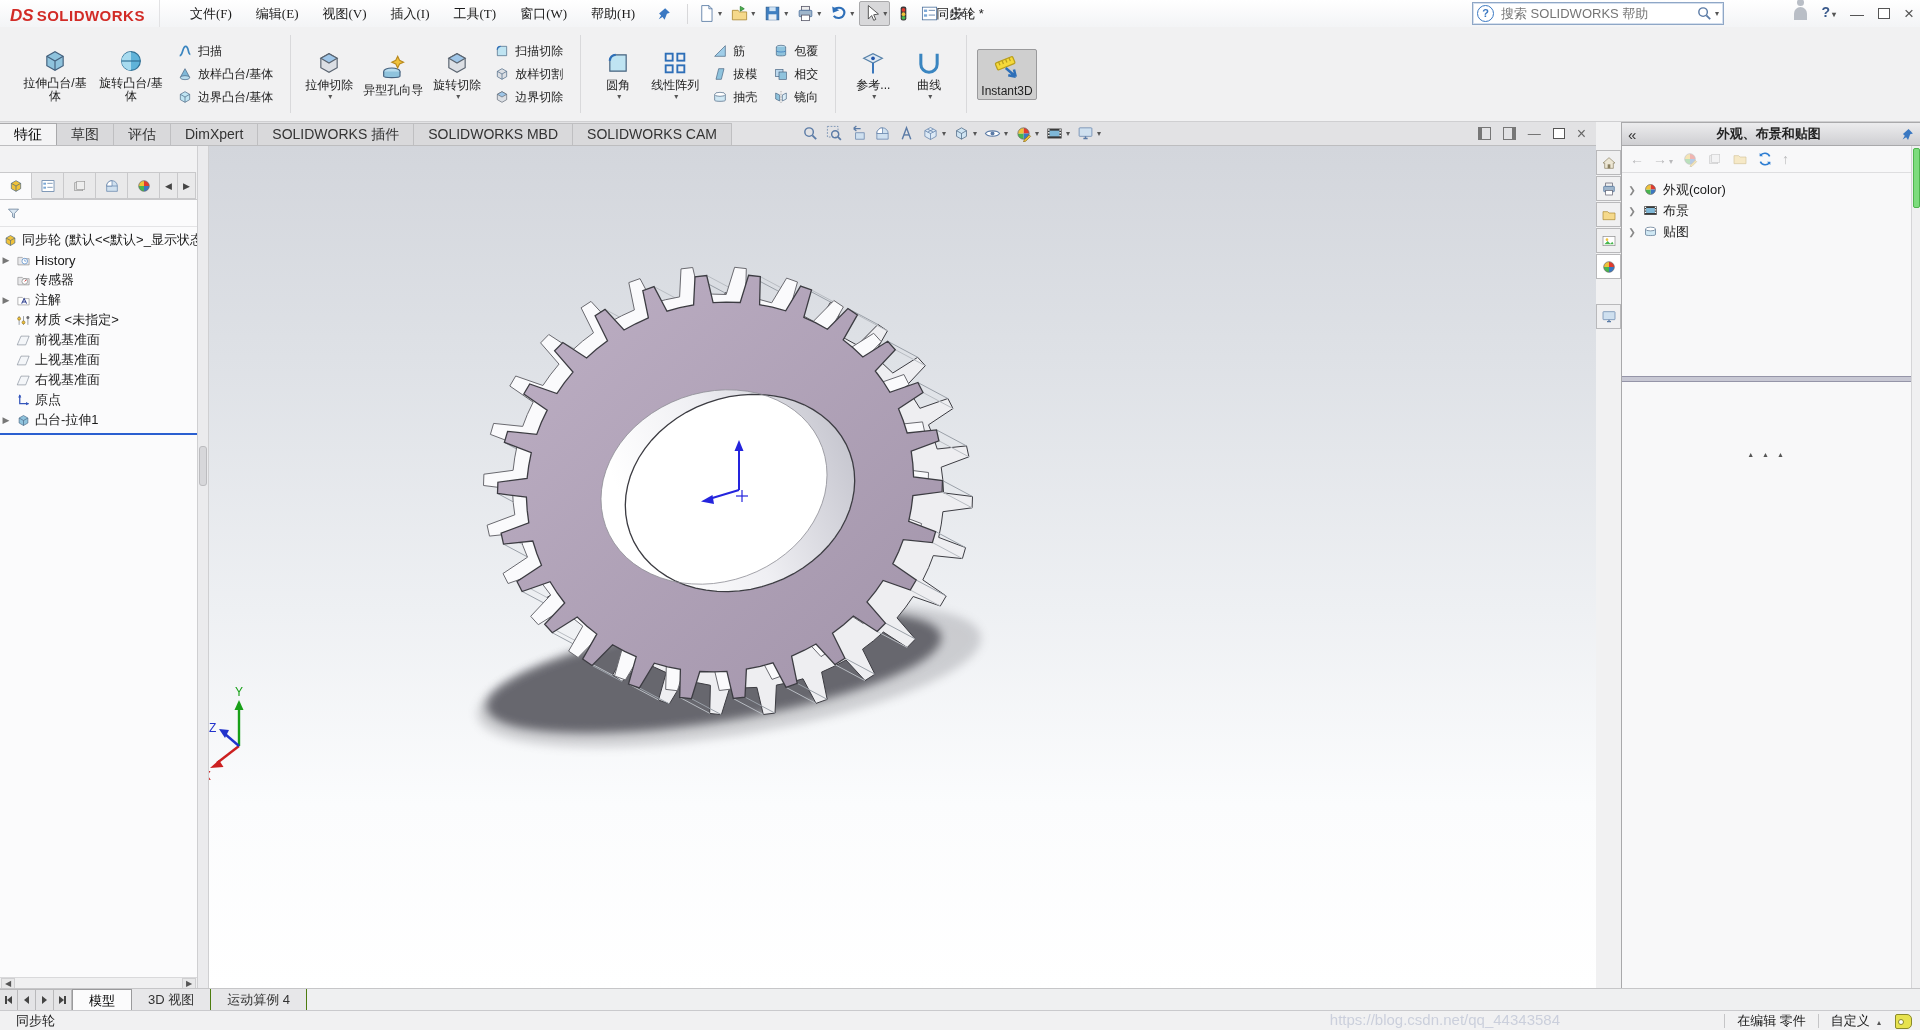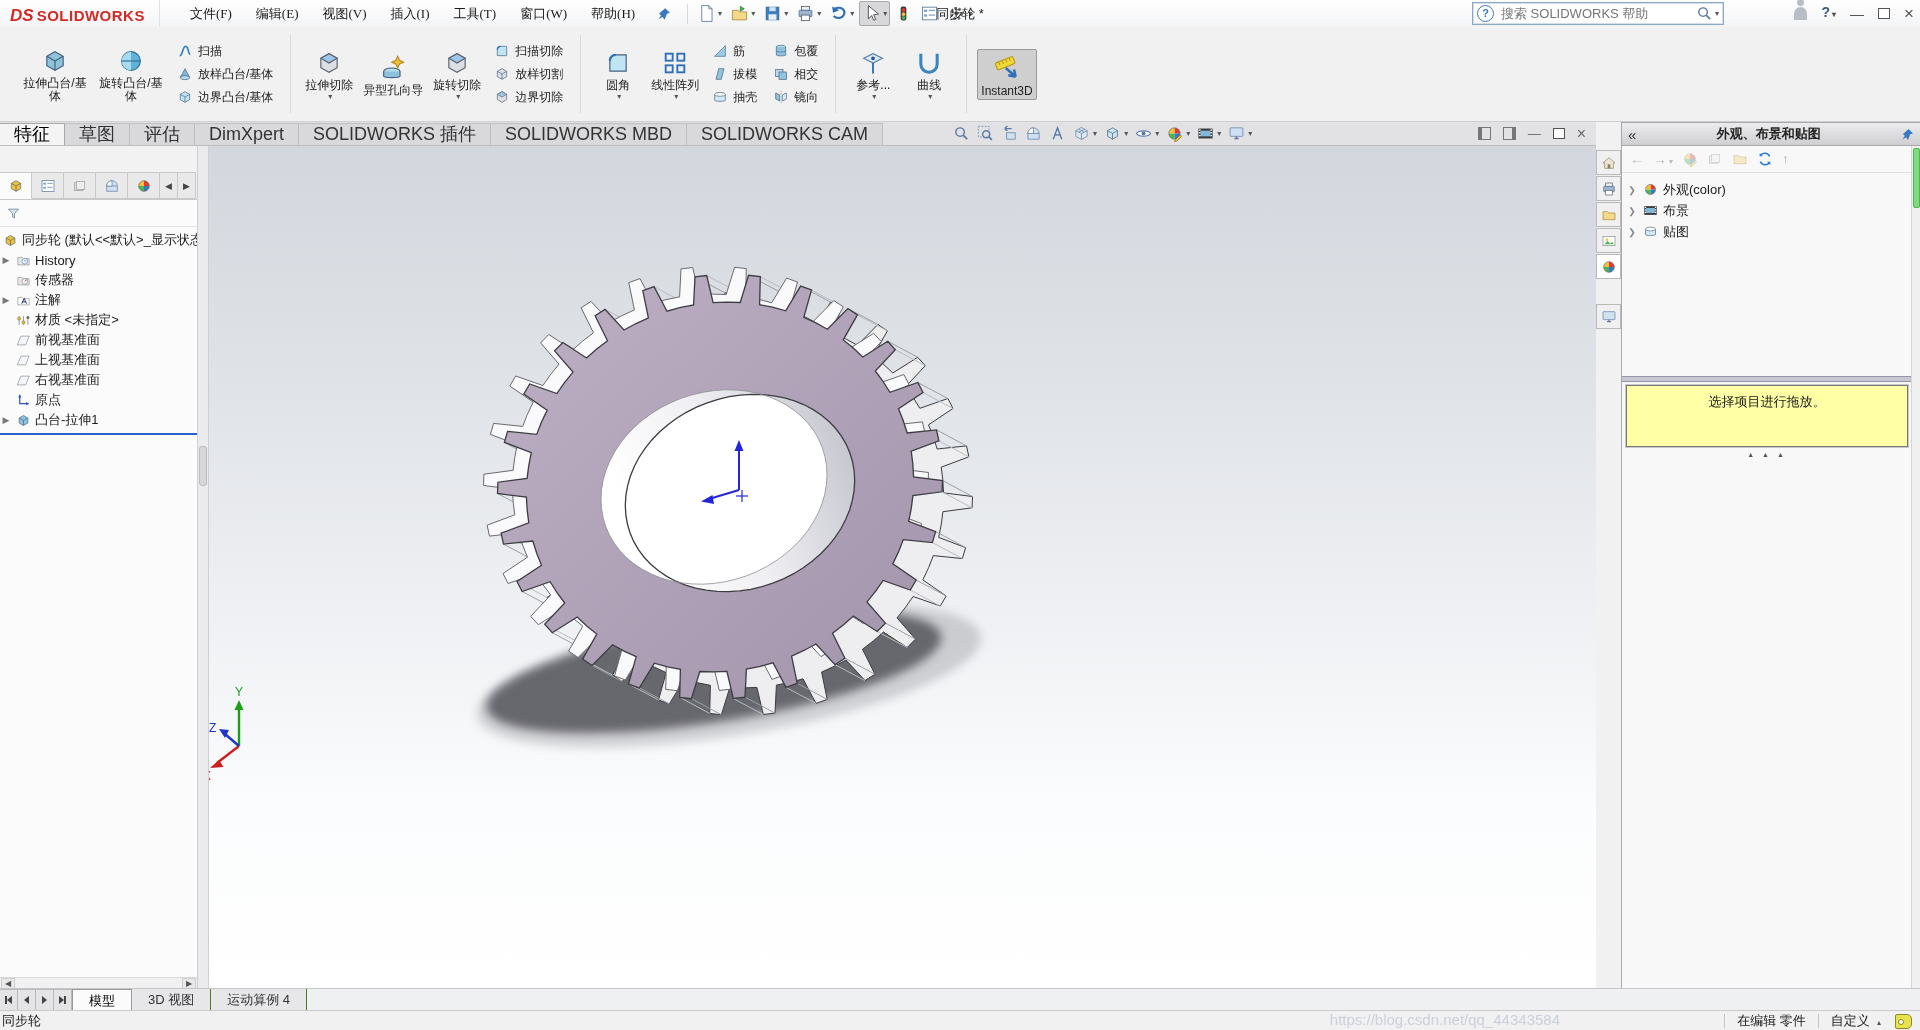--- a/index.html
+++ b/index.html
@@ -49,21 +49,21 @@
     min-width:46px;max-width:66px;padding:3px 3px 1px;border:1px solid transparent;border-radius:2px;}
   .btn-big .lbl{font-size:12px;line-height:13px;text-align:center;word-break:break-all;margin-top:2px;color:#222;}
   .btn-big.pressed{background:#cfcfcf;border-color:#9a9a9c;}
   .stack{display:flex;flex-direction:column;justify-content:center;gap:2px;padding:2px 2px;text-align:center;}
   .btn-small{display:flex;align-items:center;gap:5px;font-size:12px;padding:1px 4px;border:1px solid transparent;border-radius:2px;white-space:nowrap;color:#222;}
 
   
   .contentL{position:absolute;left:0;top:122px;width:1596px;height:866px;}
   .tabrow{height:23px;background:#e2e2e4;border-bottom:1px solid #bdbdbf;display:flex;align-items:flex-end;}
   .ctab{height:21px;line-height:21px;padding:0 14px;border:1px solid #bfbfc1;border-bottom:none;
-    background:#d9d9db;margin-left:-1px;font-size:18px;color:#333;}
+    background:#d9d9db;margin-left:-1px;font-size:14px;color:#333;}
   .ctab.active{background:#f4f4f5;border-color:#a9a9ab;position:relative;z-index:2;color:#000;}
   .headsup{display:flex;align-items:center;gap:7px;margin-left:70px;height:23px;}
   .hu{display:flex;align-items:center;gap:1px;}
   .docbtns{margin-left:auto;margin-right:10px;display:flex;align-items:center;gap:12px;color:#666;height:23px;}
   .paneic{width:11px;height:11px;border:1px solid #777;position:relative;}
   .paneic.l::before{content:"";position:absolute;left:0;top:0;bottom:0;width:3px;background:#777;}
   .paneic.r::before{content:"";position:absolute;right:0;top:0;bottom:0;width:3px;background:#777;}
 
   
   .main{display:flex;height:843px;}
@@ -117,21 +117,21 @@
   .mnav{display:flex;}
   .mnav .nb{width:17px;border:1px solid #b9b9bb;margin-left:-1px;background:#e4e4e6;display:flex;align-items:center;justify-content:center;}
   .tri{width:0;height:0;border-top:4px solid transparent;border-bottom:4px solid transparent;}
   .tri.left{border-right:5px solid #444;}
   .tri.right{border-left:5px solid #444;}
   .bar{width:2px;height:8px;background:#444;}
   .mtab{padding:0 16px;display:flex;align-items:center;font-size:13px;border-right:1px solid #4d7c0f;background:#e7e7e9;color:#333;}
   .mtab.active{background:#fbfbfc;border:1px solid #9a9a9c;border-bottom:none;color:#000;}
   .statusbar{position:absolute;left:0;top:1010px;width:1920px;height:20px;background:#f1f1f2;
     border-top:1px solid #cacacd;display:flex;align-items:center;font-size:13px;}
-  .statusbar .lefttxt{padding-left:2px;}
+  .statusbar .lefttxt{padding-left:16px;}
   .sb-right{position:absolute;right:0;top:0;height:20px;display:flex;align-items:center;gap:0;}
   .sb-sep{width:1px;height:14px;background:#c5c5c7;margin:0 12px;}
   .watermark{position:absolute;right:360px;top:0px;font-size:15px;color:#c9cedb;opacity:.95;z-index:4;pointer-events:none;}
   .tagic{width:15px;height:13px;background:#e7e24e;border:1px solid #8a8a2a;border-radius:2px 5px 5px 2px;position:relative;margin:0 8px 0 14px;}
   .tagic::before{content:"";position:absolute;left:2px;top:4px;width:4px;height:4px;border-radius:50%;background:#fff;border:1px solid #8a8a2a;}
 </style>
 </head>
 <body>
 
 <svg width="0" height="0" style="position:absolute">
@@ -1009,21 +1009,20 @@
           </div>
         <div class="tp-row">
             <span class="exp">❯</span>
           <svg class="i" width="15" height="15">
               <use href="#s-shell"></use>
             </svg>
           <span>贴图</span>
           </div>
       </div>
       <div class="tp-divider"></div>
-      <div class="tp-msg">选择项目进行拖放。</div>
       <div class="tp-dots">▲ ▲ ▲</div>
       <div class="tp-vscroll">
           <div class="thumb"></div>
         </div>
     </div>
   </div>
 
   <div class="modeltabs">
     <div class="mnav">
       <span class="nb">

